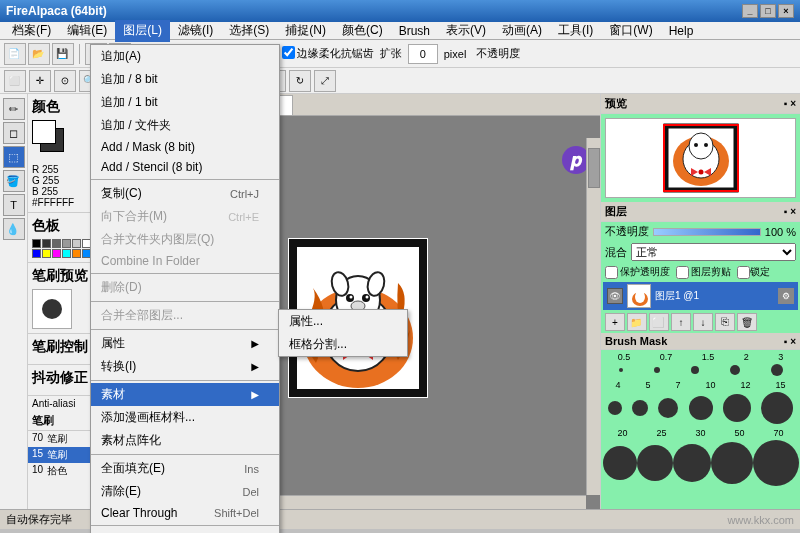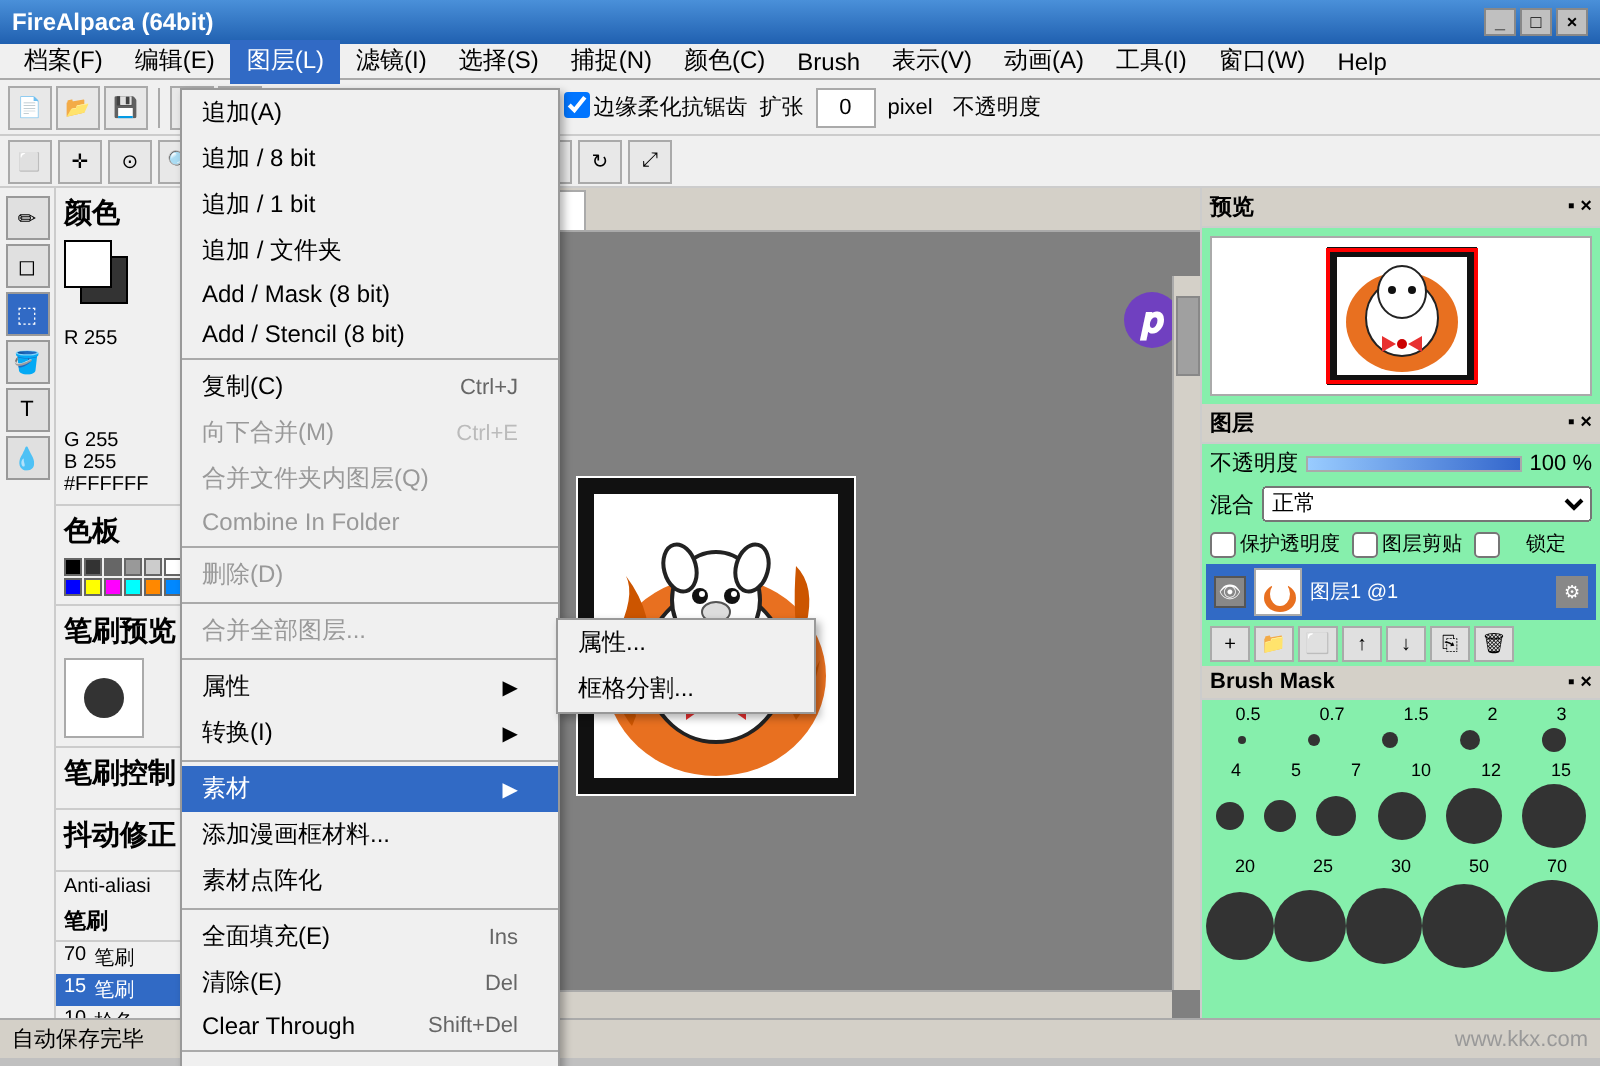--- a/index.html
+++ b/index.html
@@ -442,21 +442,21 @@
   </div>
 
   <div class="left-panel">
     <div class="panel-section">
       <div class="panel-title">颜色</div>
       <div style="position:relative;width:40px;height:40px;margin-bottom:4px;">
         <div style="position:absolute;top:8px;left:8px;width:24px;height:24px;background:#333;border:1px solid #000;"></div>
         <div style="position:absolute;top:0;left:0;width:24px;height:24px;background:white;border:1px solid #000;"></div>
       </div>
       <div style="font-size:10px;">R 255</div>
-      <div style="font-size:10px;margin-top:40px;">G 255</div>
+      <div style="font-size:10px;">G 255</div>
       <div style="font-size:10px;">B 255</div>
       <div style="font-size:10px;">#FFFFFF</div>
     </div>
     <div class="panel-section">
       <div class="panel-title">色板</div>
       <div style="display:grid;grid-template-columns:repeat(8,9px);gap:1px;">
         <div style="width:9px;height:9px;background:#000;border:1px solid #666;"></div>
         <div style="width:9px;height:9px;background:#333;border:1px solid #666;"></div>
         <div style="width:9px;height:9px;background:#666;border:1px solid #666;"></div>
         <div style="width:9px;height:9px;background:#999;border:1px solid #666;"></div>
@@ -593,21 +593,21 @@
     </div>
     <div class="layers-checkboxes">
       <label style="display:flex;align-items:center;gap:2px;">
         <input type="checkbox" style="">
         <span>保护透明度</span>
       </label>
       <label style="display:flex;align-items:center;gap:2px;">
         <input type="checkbox" style="">
         <span>图层剪贴</span>
       </label>
-      <label style="display:flex;align-items:center;gap:13px;">
+      <label style="display:flex;align-items:center;gap:0;">
         <input type="checkbox" style="">
         <span>锁定</span>
       </label>
     </div>
 
     <div class="layer-item">
       <div style="width:16px;height:16px;background:#888;border:1px solid #555;display:flex;align-items:center;justify-content:center;color:white;font-size:9px;cursor:pointer;">👁</div>
       <div class="layer-thumb">
         <svg width="24" height="24" viewBox="0 0 24 24">
           <rect width="24" height="24" fill="white"></rect>

